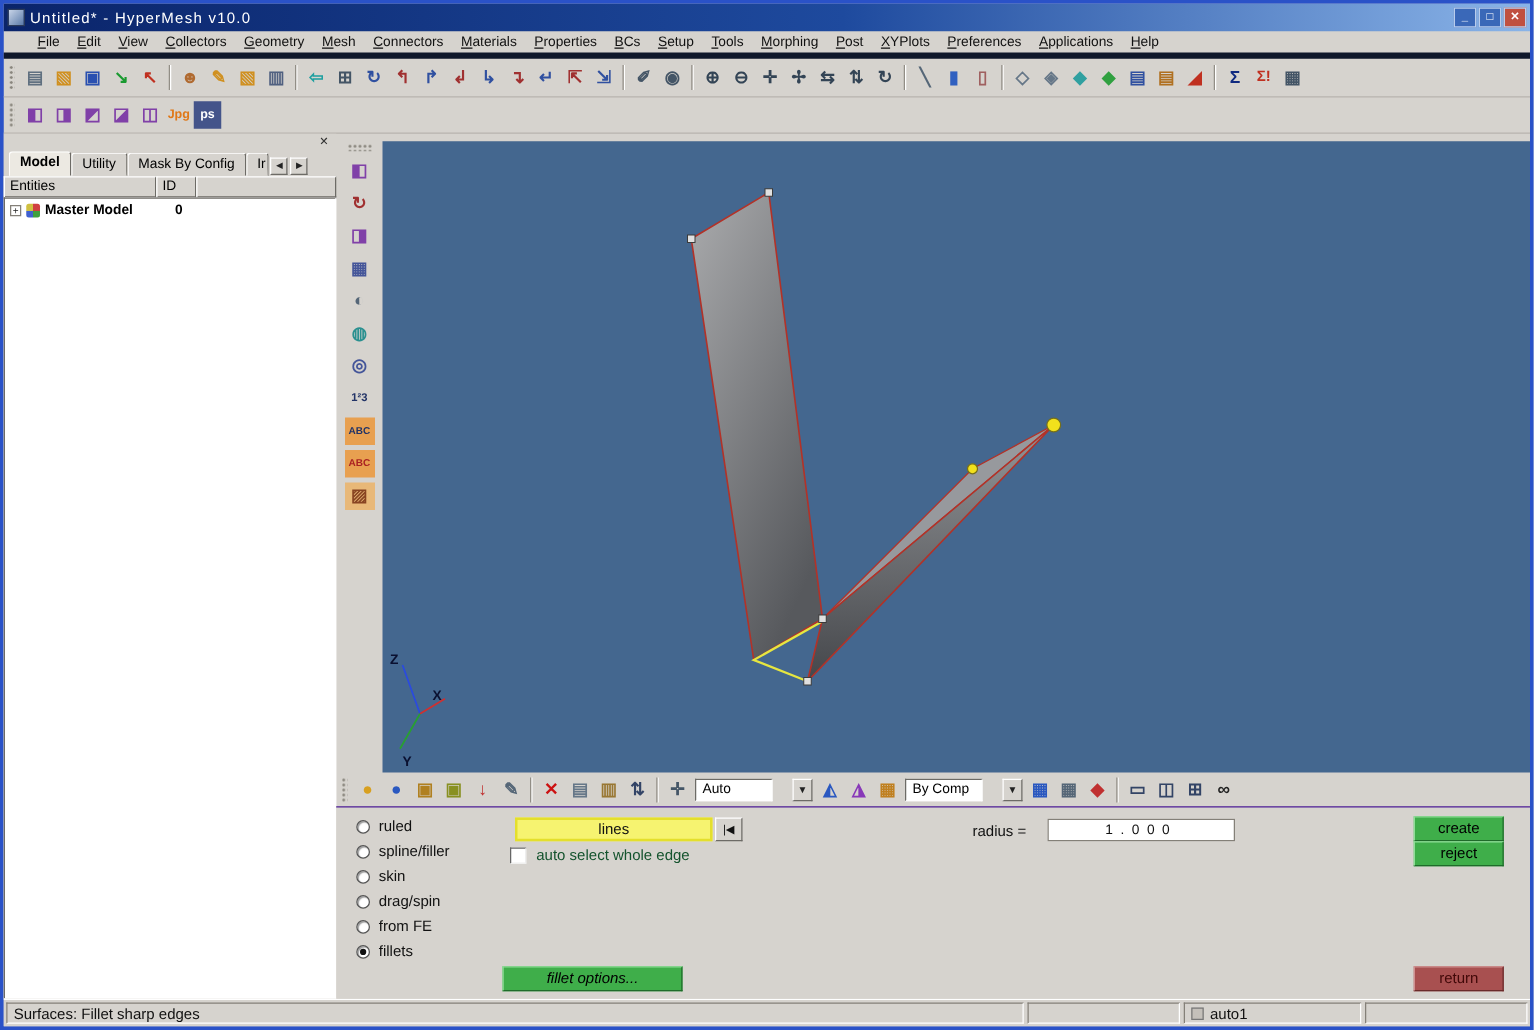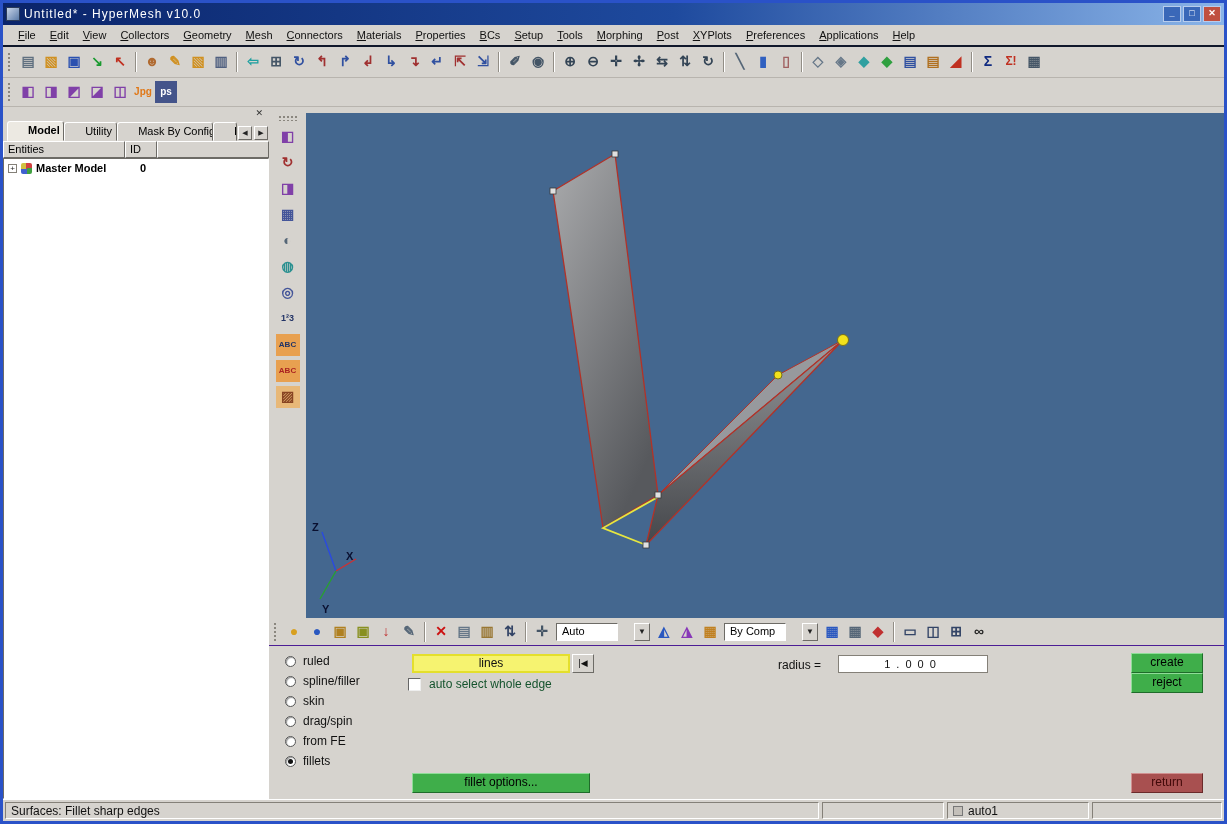--- a/index.html
+++ b/index.html
@@ -6,40 +6,40 @@
   html,body { width:1227px; height:824px; overflow:hidden; }
   .window { width:1227px; height:824px; border:3px solid #2a52c8; display:flex; flex-direction:column; background:#d6d3ce; }
 
   
   .titlebar { height:22px; flex:none; background:linear-gradient(90deg,#0a246a 0%,#1e4a9e 55%,#8ab4e8 100%); display:flex; align-items:center; padding:0 3px; gap:4px; }
   .app-icon { width:14px; height:14px; background:linear-gradient(135deg,#c8d4e8,#5a7aa8); border:1px solid #2a3a5a; flex:none; }
   .title-text { color:#fff; font-weight:normal; font-size:12px; letter-spacing:1px; flex:1; white-space:nowrap; }
   .win-btn { width:18px; height:16px; margin-left:2px; background:linear-gradient(#6a96d8,#3a62a8); border:1px solid #b8ccec; color:#fff; font-size:9px; line-height:13px; text-align:center; font-weight:bold; }
 
   
-  .menubar { height:22px; flex:none; display:flex; align-items:center; padding:0 8px; border-bottom:2px solid #0f172a; }
+  .menubar { height:22px; flex:none; display:flex; align-items:center; padding:0 20px; border-bottom:5px solid #0f172a; }
   .menu-item { padding:3px 7px; font-size:11px; color:#111; white-space:nowrap; }
   .menu-item::first-letter { text-decoration:underline; }
 
   
   .toolbar { flex:none; display:flex; align-items:center; padding:2px 4px; gap:1px; border-bottom:1px solid #b8b4ae; }
   .toolbar.t1 { height:31px; }
   .toolbar.t2 { height:29px; }
   .tb-group { display:flex; align-items:center; gap:1px; }
   .tb-icon { width:22px; height:22px; font-size:14px; font-weight:bold; line-height:21px; text-align:center; overflow:hidden; white-space:nowrap; flex:none; }
   .tb-sep { width:2px; height:20px; border-left:1px solid #928e86; border-right:1px solid #fff; margin:0 3px; flex:none; }
   .handle { width:5px; height:20px; background-image:radial-gradient(#8a867e 1px, transparent 1.2px); background-size:4px 4px; margin-right:4px; flex:none; }
 
   
   .main { height:692px; flex:none; display:flex; }
   .left-panel { width:266px; flex:none; display:flex; flex-direction:column; background:#d6d3ce; }
   .panel-top { height:13px; position:relative; }
   .panel-close { position:absolute; right:6px; top:1px; font-size:9px; color:#333; line-height:10px; }
   .tabs { height:21px; display:flex; align-items:flex-end; padding-left:4px; }
-  .tab { border:1px solid; border-color:#fff #6d6b66 transparent #fff; background:#d6d3ce; font-size:11px; padding:2px 8px 3px 20px; border-radius:3px 3px 0 0; white-space:nowrap; overflow:hidden;text-align:right; }
+  .tab { border:1px solid; border-color:#fff #6d6b66 transparent #fff; background:#d6d3ce; font-size:11px; padding:2px 8px 3px 8px; border-radius:3px 3px 0 0; white-space:nowrap; overflow:hidden;text-align:right; }
   .tab.active { background:#ece9e2; font-weight:bold; padding-bottom:4px; }
   .tab.cut { max-width:24px; padding-right:2px; }
   .tab-arrow { width:14px; height:14px; margin:0 1px 1px 1px; background:#d6d3ce; border:1px solid; border-color:#fff #6d6b66 #6d6b66 #fff; font-size:7px; line-height:12px; text-align:center; color:#222; flex:none; }
   .tree-header { height:17px; display:flex; }
   .th-cell { border:1px solid; border-color:#fff #6d6b66 #6d6b66 #fff; background:#d6d3ce; font-size:11px; padding:1px 4px; overflow:hidden; }
   .th-entities { width:122px; }
   .th-id { width:32px; }
   .th-fill { flex:1; }
   .tree { flex:1; background:#fff; border:1px solid; border-color:#6d6b66 #fff #fff #6d6b66; overflow:hidden; }
   .tree-row { display:flex; align-items:center; gap:4px; padding:3px 2px 0 4px; position:relative; }
@@ -75,21 +75,21 @@
   .check-row { position:absolute; left:139px; top:31px; display:flex; align-items:center; gap:8px; }
   .checkbox { width:13px; height:13px; background:#fff; border:1px solid; border-color:#666 #eee #eee #666; flex:none; }
   .check-label { font-size:12px; color:#14532d; }
   .radius-label { position:absolute; left:509px; top:12px; font-size:12px; color:#111; }
   .radius-input { position:absolute; left:569px; top:9px; width:150px; height:18px; background:#fff; border:1px solid #848078; font-size:11px; text-align:center; letter-spacing:6px; color:#111; }
   .btn { position:absolute; text-align:center; font-size:12px; color:#000; line-height:17px; }
   .btn-green { background:#3fae4a; border:1px solid; border-color:#8fdd98 #1f6b2a #1f6b2a #8fdd98; }
   .btn-red { background:#a85050; border:1px solid; border-color:#d09090 #6a2a2a #6a2a2a #d09090; color:#400808; }
   .btn-create { left:862px; top:7px; width:72px; height:20px; }
   .btn-reject { left:862px; top:27px; width:72px; height:20px; }
-  .btn-fillet { left:143px; top:127px; width:178px; height:20px; }
+  .btn-fillet { left:133px; top:127px; width:144px; height:20px;font-style:italic; }
   .btn-return { left:862px; top:127px; width:72px; height:20px; }
 
   
   .statusbar { height:22px; flex:none; display:flex; align-items:stretch; background:#d6d3ce; border-top:1px solid #fff; padding:2px; gap:3px; }
   .status-cell { border:1px solid; border-color:#848078 #fff #fff #848078; font-size:12px; color:#111; display:flex; align-items:center; padding:0 5px; gap:5px; }
   .status-msg { flex:1; }
   .sc2 { width:122px; } .sc3 { width:142px; } .sc4 { width:130px; }
   .mode-box { width:10px; height:10px; background:#c4c0ba; border:1px solid #777; flex:none; }
 </style>
 </head>

